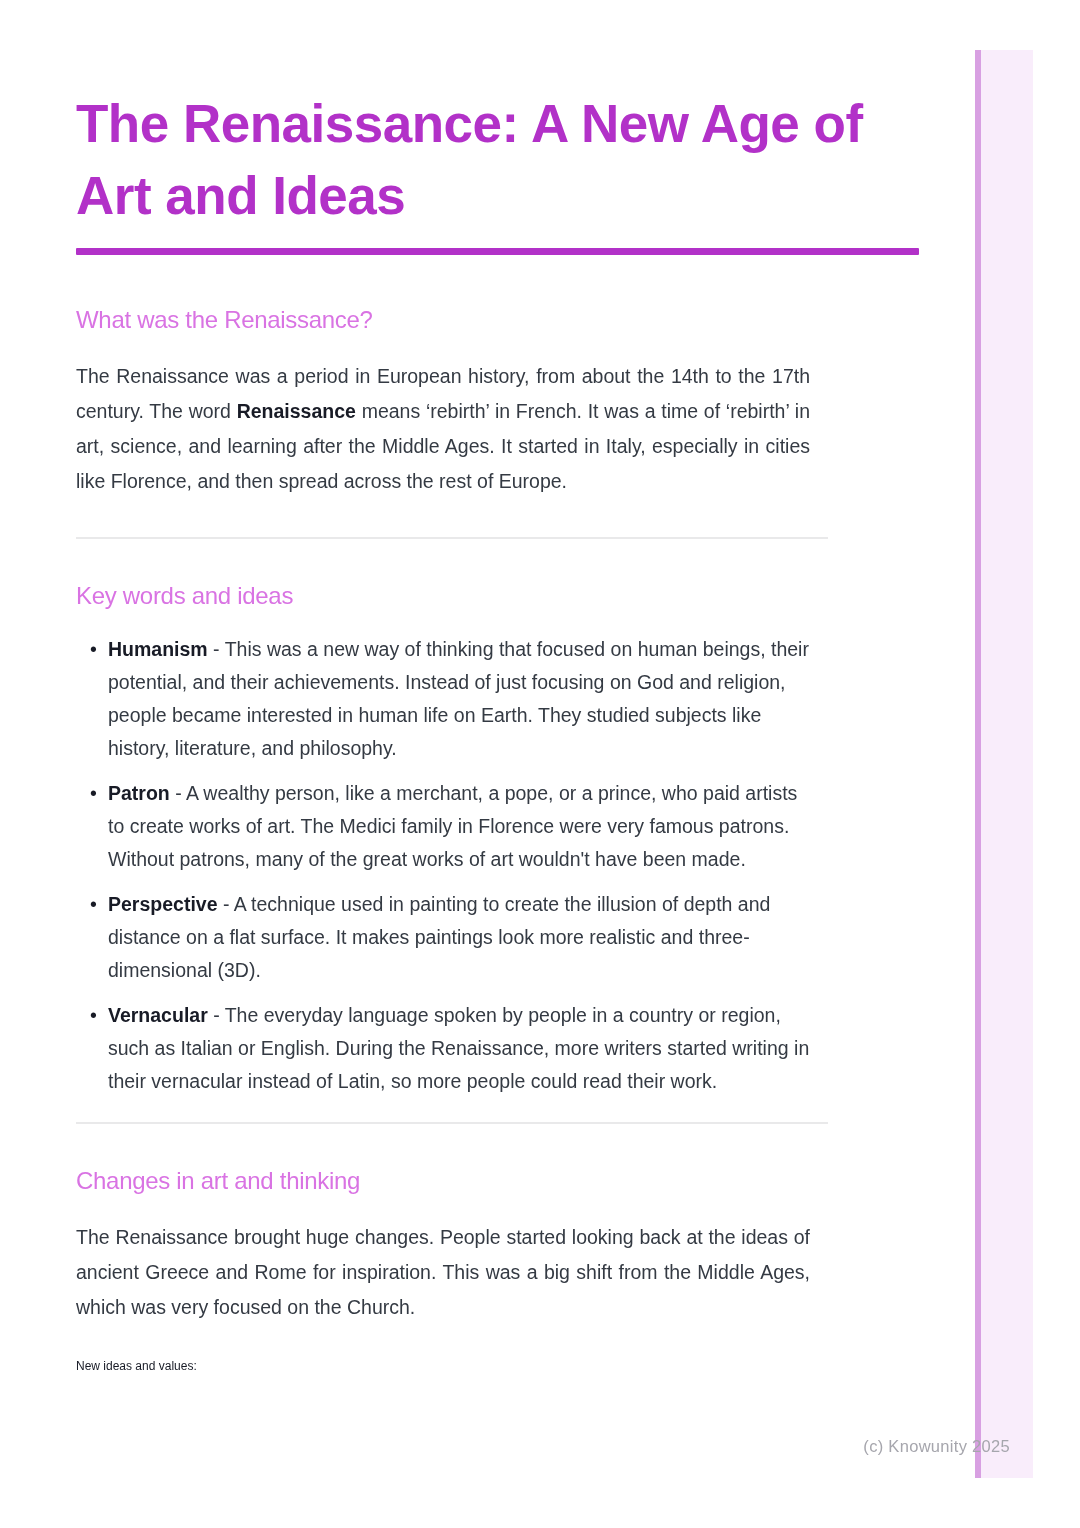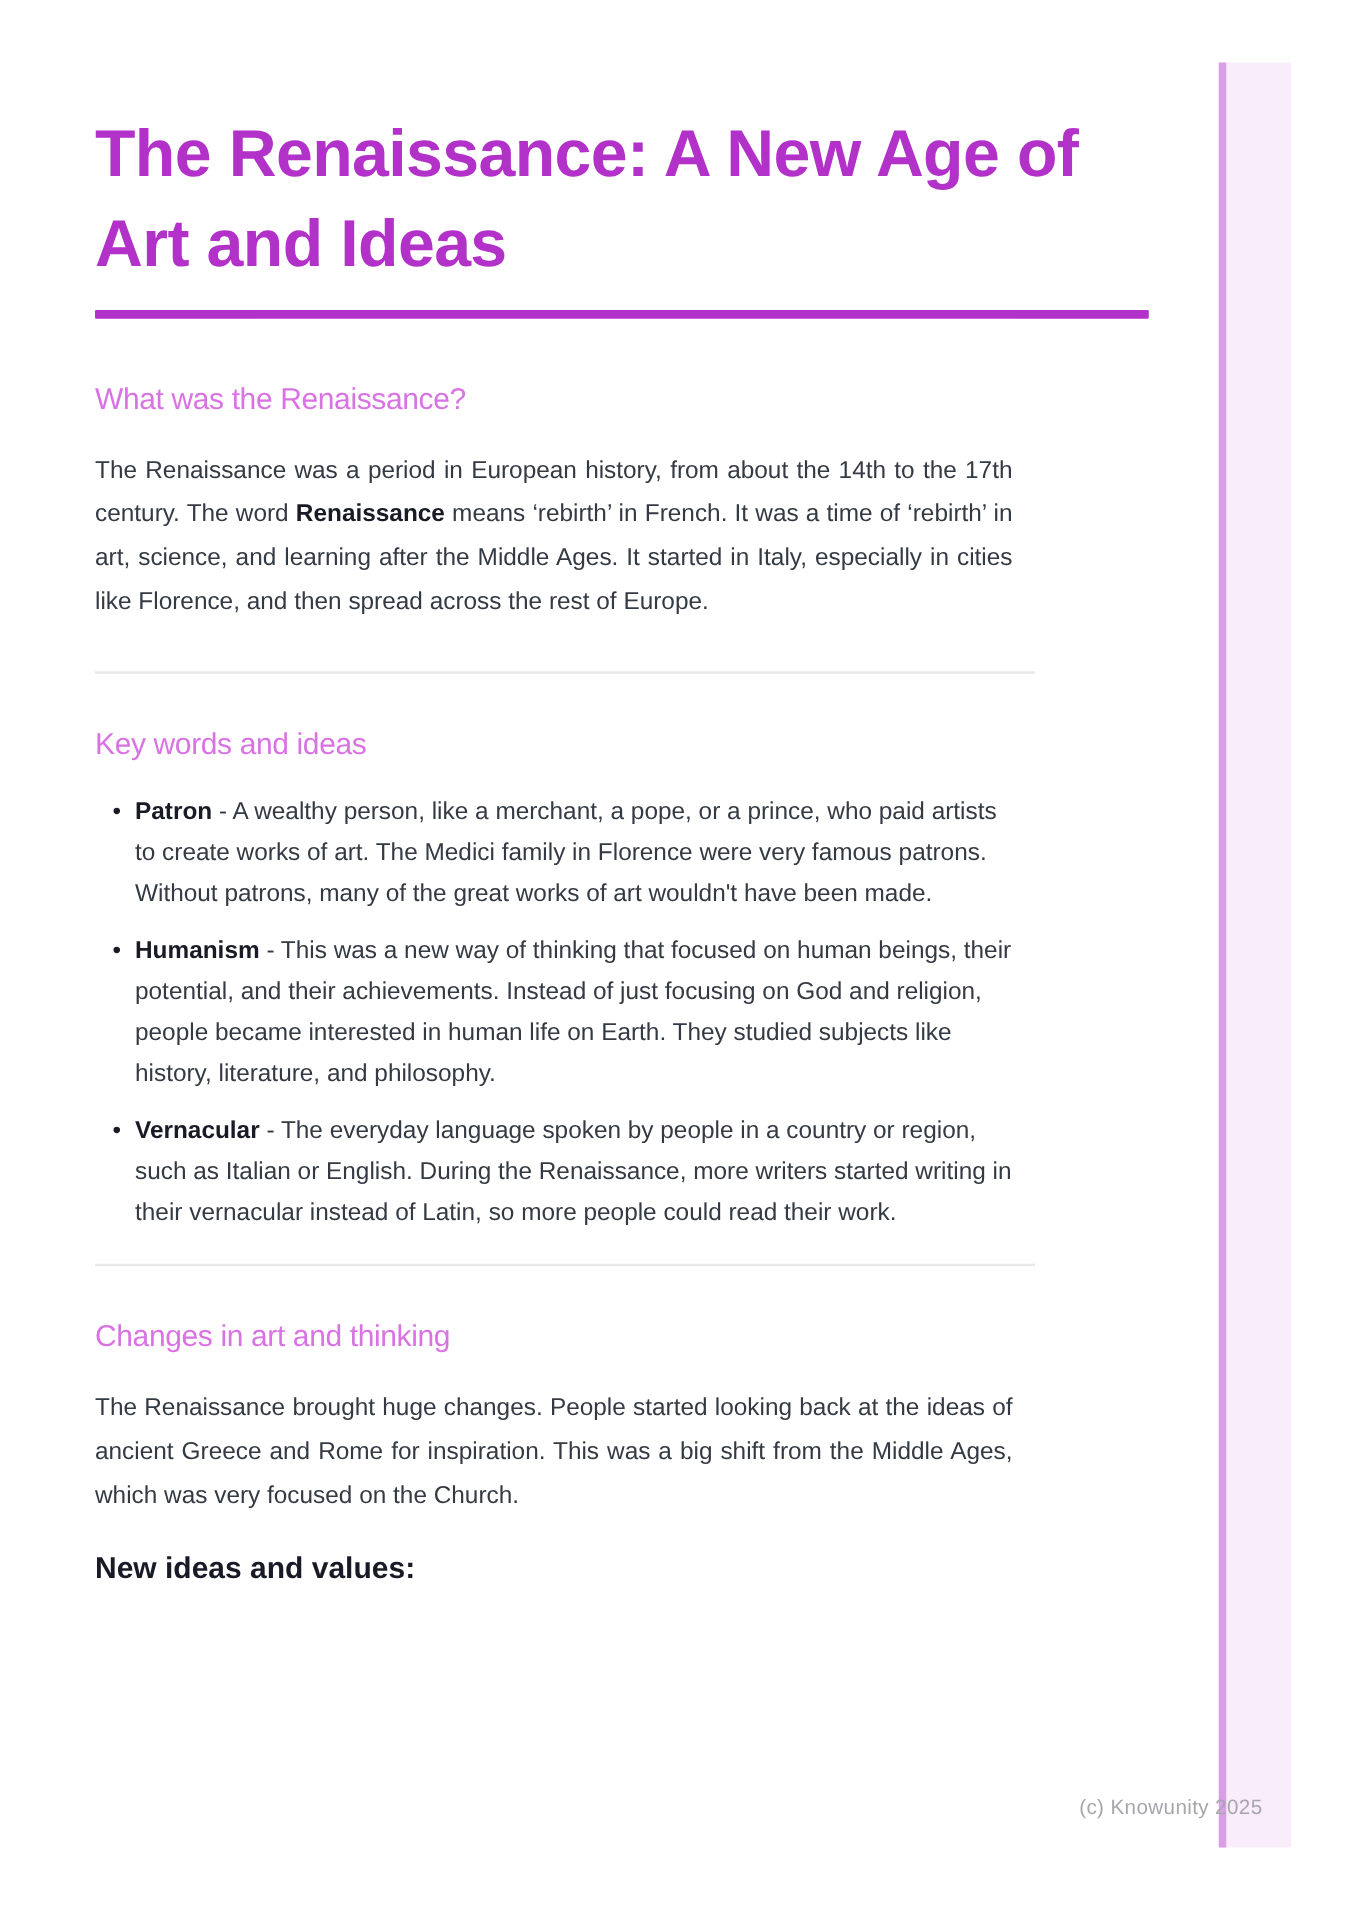--- a/index.html
+++ b/index.html
@@ -95,23 +95,23 @@
     position: absolute;
     left: 0;
     top: 0;
     color: #181b26;
     font-size: 19.5px;
   }
   .keyword-term { font-weight: bold; color: #181b26; }
 
   p.sub-heading {
     margin: 26px 0 0 0;
-    font-size: 24px;
+    font-size: 12px;
     line-height: 30px;
-    font-weight: bold;
+    font-weight: normal;
     color: #181b26;
   }
 
   .watermark {
     position: absolute;
     top: 1437px;
     right: 70px;
     font-size: 16.5px;
     color: #a6a6ad;
     letter-spacing: 0.3px;
@@ -134,22 +134,23 @@
 
   <h2 class="section-heading">What was the Renaissance?</h2>
 
   <p class="body-para"><span>The Renaissance was a period in European history, from about the 14th to the 17th century. The word </span><b>Renaissance</b><span> means ‘rebirth’ in French. It was a time of ‘rebirth’ in art, science, and learning after the Middle Ages. It started in Italy, especially in cities like Florence, and then spread across the rest of Europe.</span></p>
 
   <div class="divider"></div>
 
   <h2 class="section-heading after-divider">Key words and ideas</h2>
 
   <ul class="keyword-list">
+    <li><span class="keyword-term">Humanism</span><span> - This was a new way of thinking that focused on human beings, their potential, and their achievements. Instead of just focusing on God and religion, people became interested in human life on Earth. They studied subjects like history, literature, and philosophy.</span></li>
     <li><span class="keyword-term">Patron</span><span> - A wealthy person, like a merchant, a pope, or a prince, who paid artists to create works of art. The Medici family in Florence were very famous patrons. Without patrons, many of the great works of art wouldn't have been made.</span></li>
-    <li><span class="keyword-term">Humanism</span><span> - This was a new way of thinking that focused on human beings, their potential, and their achievements. Instead of just focusing on God and religion, people became interested in human life on Earth. They studied subjects like history, literature, and philosophy.</span></li>
+    <li><span class="keyword-term">Perspective</span><span> - A technique used in painting to create the illusion of depth and distance on a flat surface. It makes paintings look more realistic and three-dimensional (3D).</span></li>
     <li><span class="keyword-term">Vernacular</span><span> - The everyday language spoken by people in a country or region, such as Italian or English. During the Renaissance, more writers started writing in their vernacular instead of Latin, so more people could read their work.</span></li>
   </ul>
 
   <div class="divider tight"></div>
 
   <h2 class="section-heading after-divider">Changes in art and thinking</h2>
 
   <p class="body-para">The Renaissance brought huge changes. People started looking back at the ideas of ancient Greece and Rome for inspiration. This was a big shift from the Middle Ages, which was very focused on the Church.</p>
 
   <p class="sub-heading">New ideas and values:</p>

